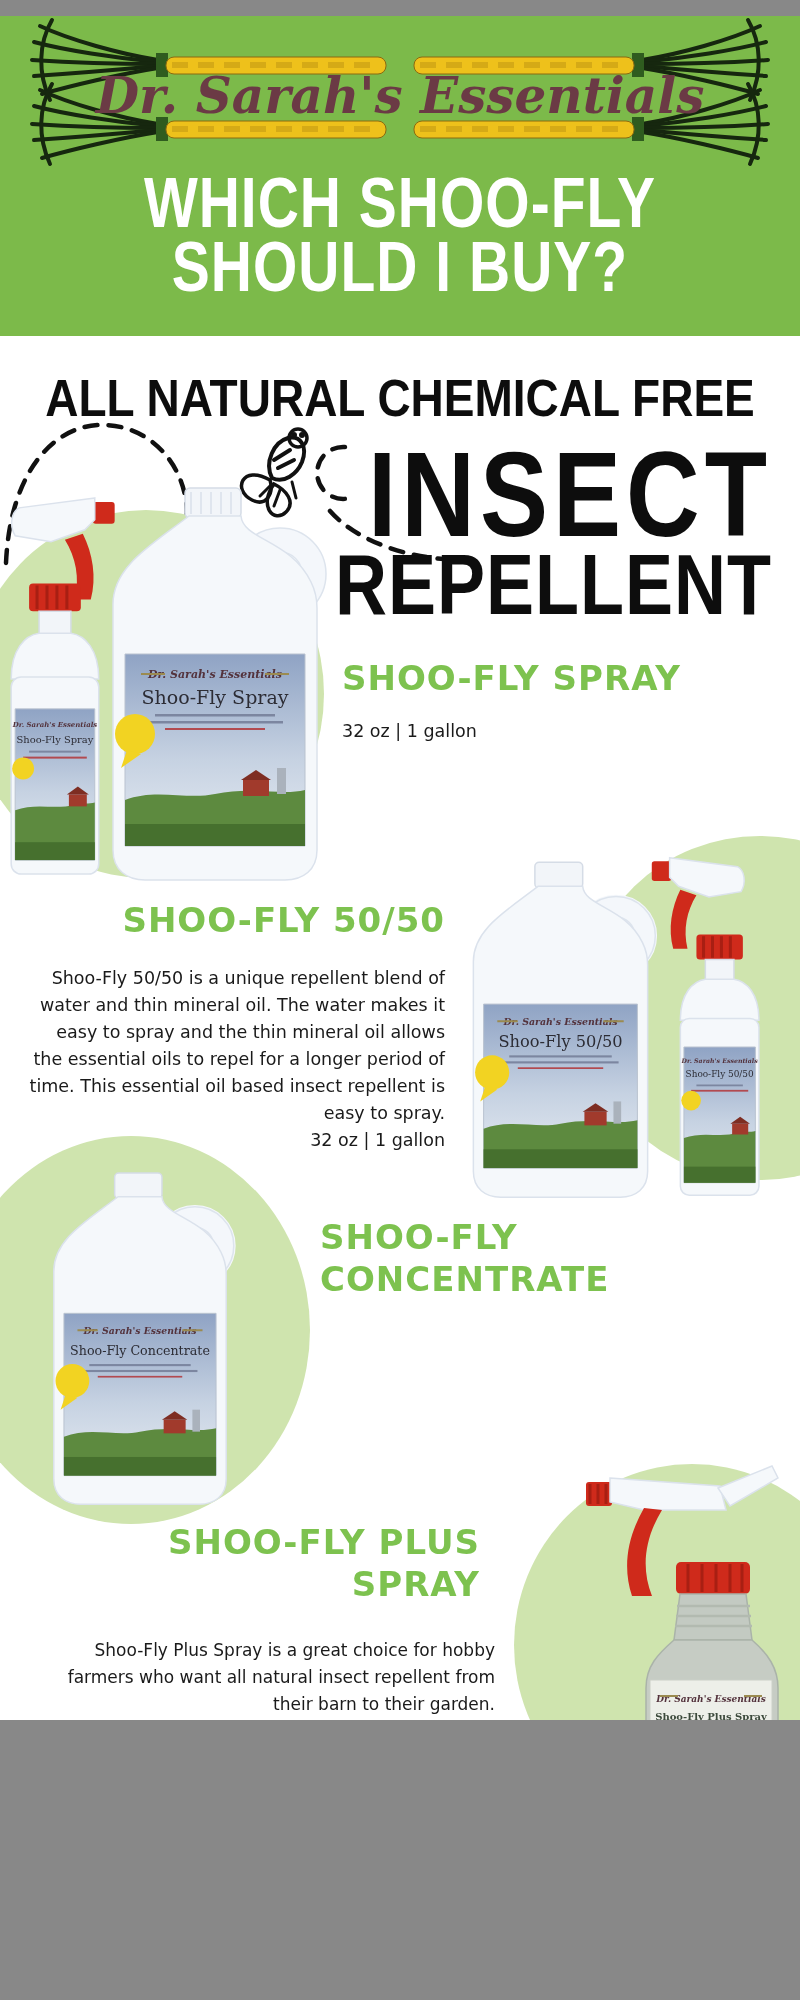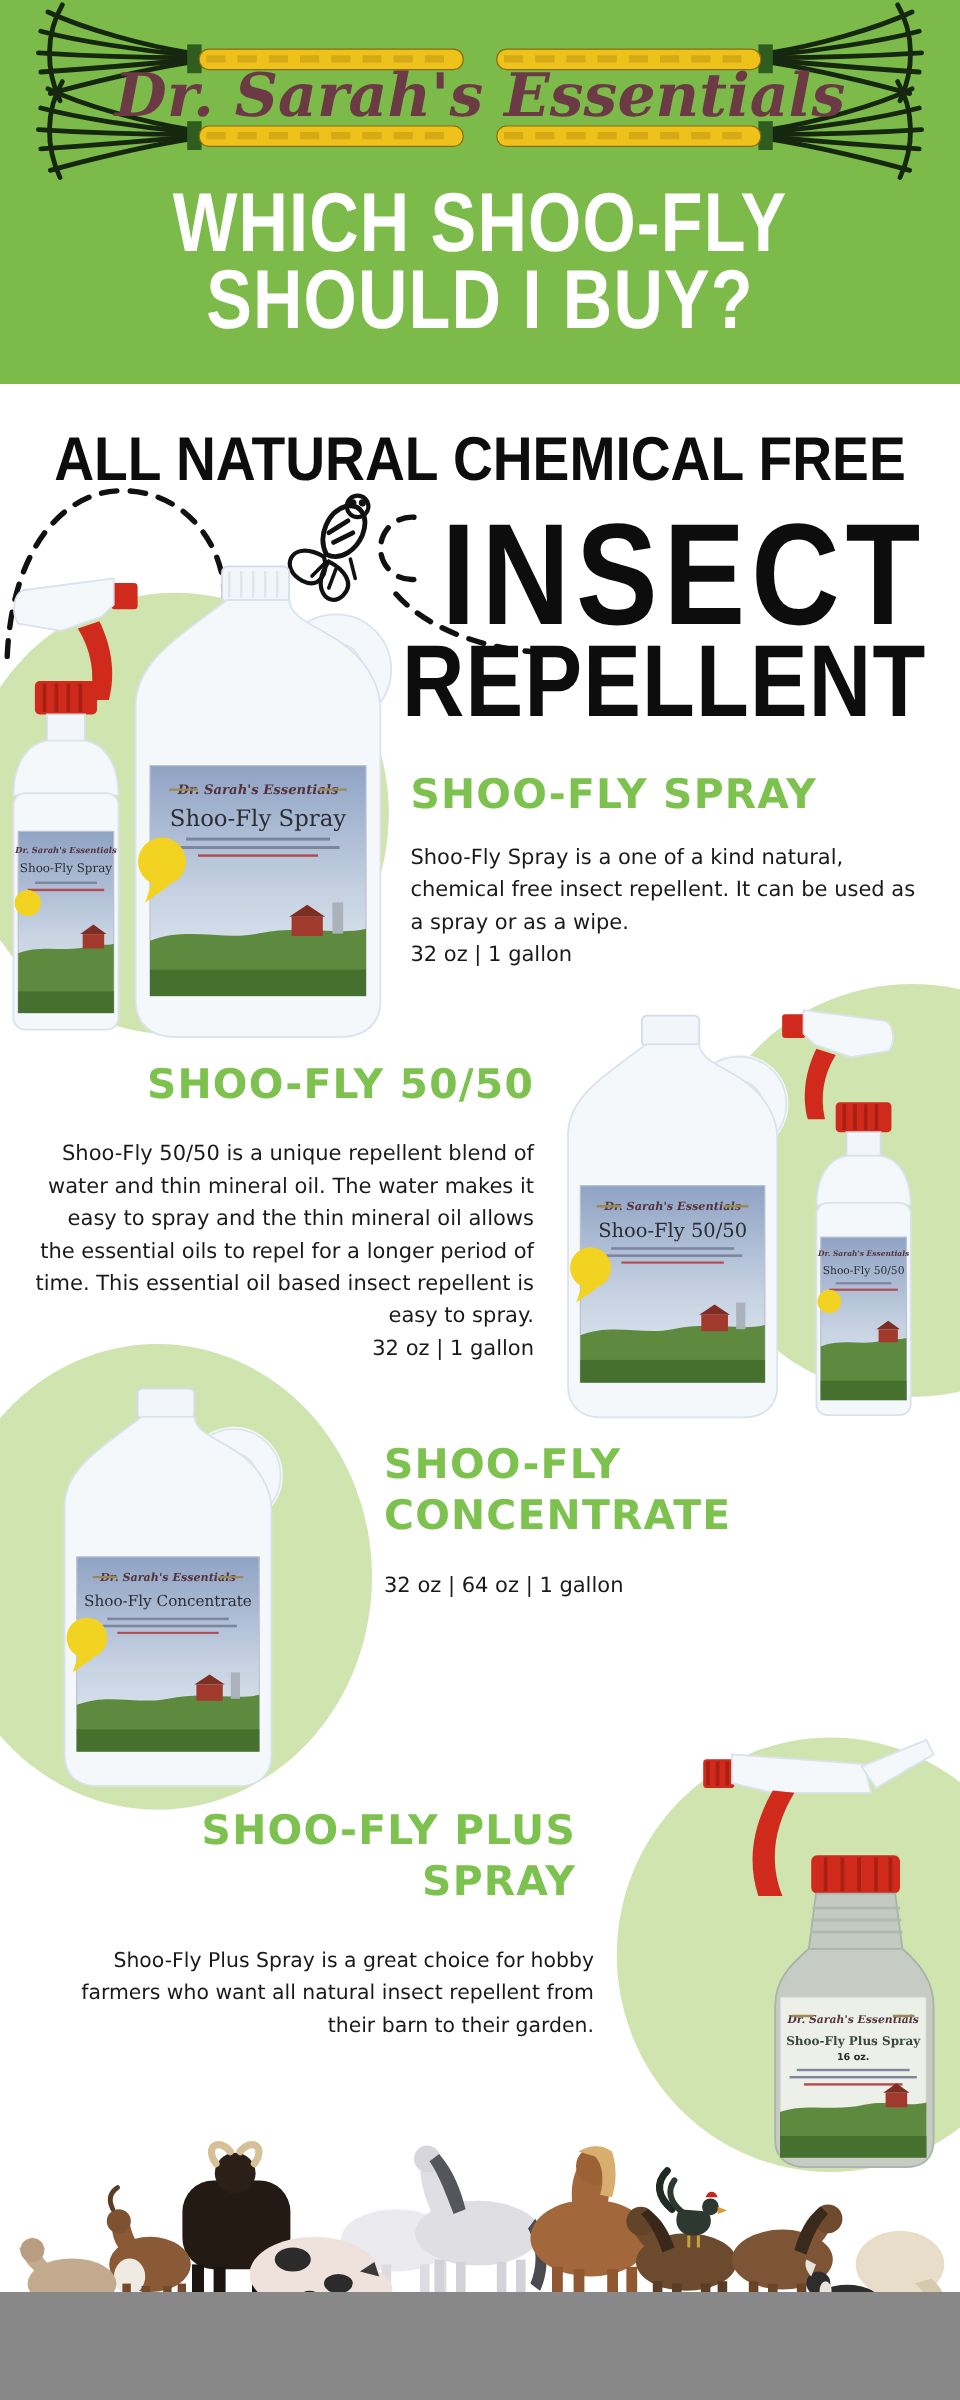--- a/index.html
+++ b/index.html
@@ -1,16 +1,16 @@
 <!DOCTYPE html>
 <html><head>
 <meta charset="utf-8">
 <style>
   html,body{margin:0;padding:0;background:#888;}
-  .canvas{position:relative;width:800px;height:1910px;margin:0 auto;background:#ffffff;
+  .canvas{position:relative;width:800px;height:1704px;margin:16px auto;background:#ffffff;
           overflow:hidden;font-family:"DejaVu Sans",sans-serif;}
 
   
   .hero{position:absolute;left:0;top:0;width:800px;height:320px;background:#7cba4a;}
   .brand-script{position:absolute;left:0;top:52px;width:800px;text-align:center;
     font-family:"DejaVu Serif",serif;font-style:italic;font-weight:600;font-size:50px;
     color:#6b3a45;line-height:56px;}
   .banner-line{position:absolute;left:0;width:800px;text-align:center;color:#ffffff;
     font-family:"Liberation Sans",sans-serif;font-weight:800;font-size:57px;line-height:57px;
     letter-spacing:1px;transform:scaleY(1.22);transform-origin:center top;}
@@ -201,21 +201,20 @@
       <rect x="148" y="298" width="26" height="16" fill="#a13a2c"></rect>
       <path d="M146,298 L161,288 L176,298 Z" fill="#7e2d22"></path>
       <rect x="182" y="286" width="9" height="26" fill="#aab2bc"></rect>
       <circle class="sticker" cx="40" cy="252" r="20"></circle>
       <path class="sticker" d="M32,268 L26,286 L46,272 Z"></path>
     </g>
   </svg>
 
   <div class="p-heading" style="left:342px;top:641px">SHOO-FLY SPRAY</div>
   <div class="p-text" style="left:342px;top:702px;width:432px">
-    <div>Shoo-Fly Spray is a one of a kind natural, chemical free insect repellent. It can be used as a spray or as a wipe.</div>
     <div>32 oz | 1 gallon</div>
   </div>
 
   <div class="blob" style="left:582px;top:820px;width:356px;height:344px"></div>
 
   <svg style="left:458px;top:838px;width:205px;height:348px" viewBox="0 0 240 400">
     <circle cx="185" cy="92" r="34" fill="none" stroke="#f4f7fb" stroke-width="24"></circle>
     <circle cx="185" cy="92" r="46" fill="none" stroke="#dde4ed" stroke-width="1.5"></circle>
     <circle cx="185" cy="92" r="22" fill="none" stroke="#dde4ed" stroke-width="1.5"></circle>
     <rect class="capfill" x="90" y="6" width="56" height="30" rx="5"></rect>
@@ -288,21 +287,20 @@
       <rect x="148" y="298" width="26" height="16" fill="#a13a2c"></rect>
       <path d="M146,298 L161,288 L176,298 Z" fill="#7e2d22"></path>
       <rect x="182" y="286" width="9" height="26" fill="#aab2bc"></rect>
       <circle class="sticker" cx="40" cy="252" r="20"></circle>
       <path class="sticker" d="M32,268 L26,286 L46,272 Z"></path>
     </g>
   </svg>
 
   <div class="p-heading" style="left:320px;top:1200px;width:370px">SHOO-FLY CONCENTRATE</div>
   <div class="p-text" style="left:320px;top:1309px;width:416px">
-    <div>32 oz | 64 oz | 1 gallon</div>
   </div>
 
   <div class="blob" style="left:514px;top:1448px;width:356px;height:362px"></div>
 
   <svg style="left:580px;top:1428px;width:200px;height:380px" viewBox="0 0 200 380">
     <rect class="red" x="6" y="38" width="26" height="24" rx="3"></rect>
     <path d="M10,40 V60 M18,40 V60 M26,40 V60" stroke="#a81f13" stroke-width="3"></path>
     <path class="bodyfill" d="M30,34 L140,42 L146,66 L64,66 L30,58 Z"></path>
     <path class="bodyfill" d="M138,44 L192,22 L198,34 L150,62 Z"></path>
     <path class="red" d="M64,64 C48,92 42,122 52,152 L72,152 C60,122 66,92 82,66 Z"></path>

